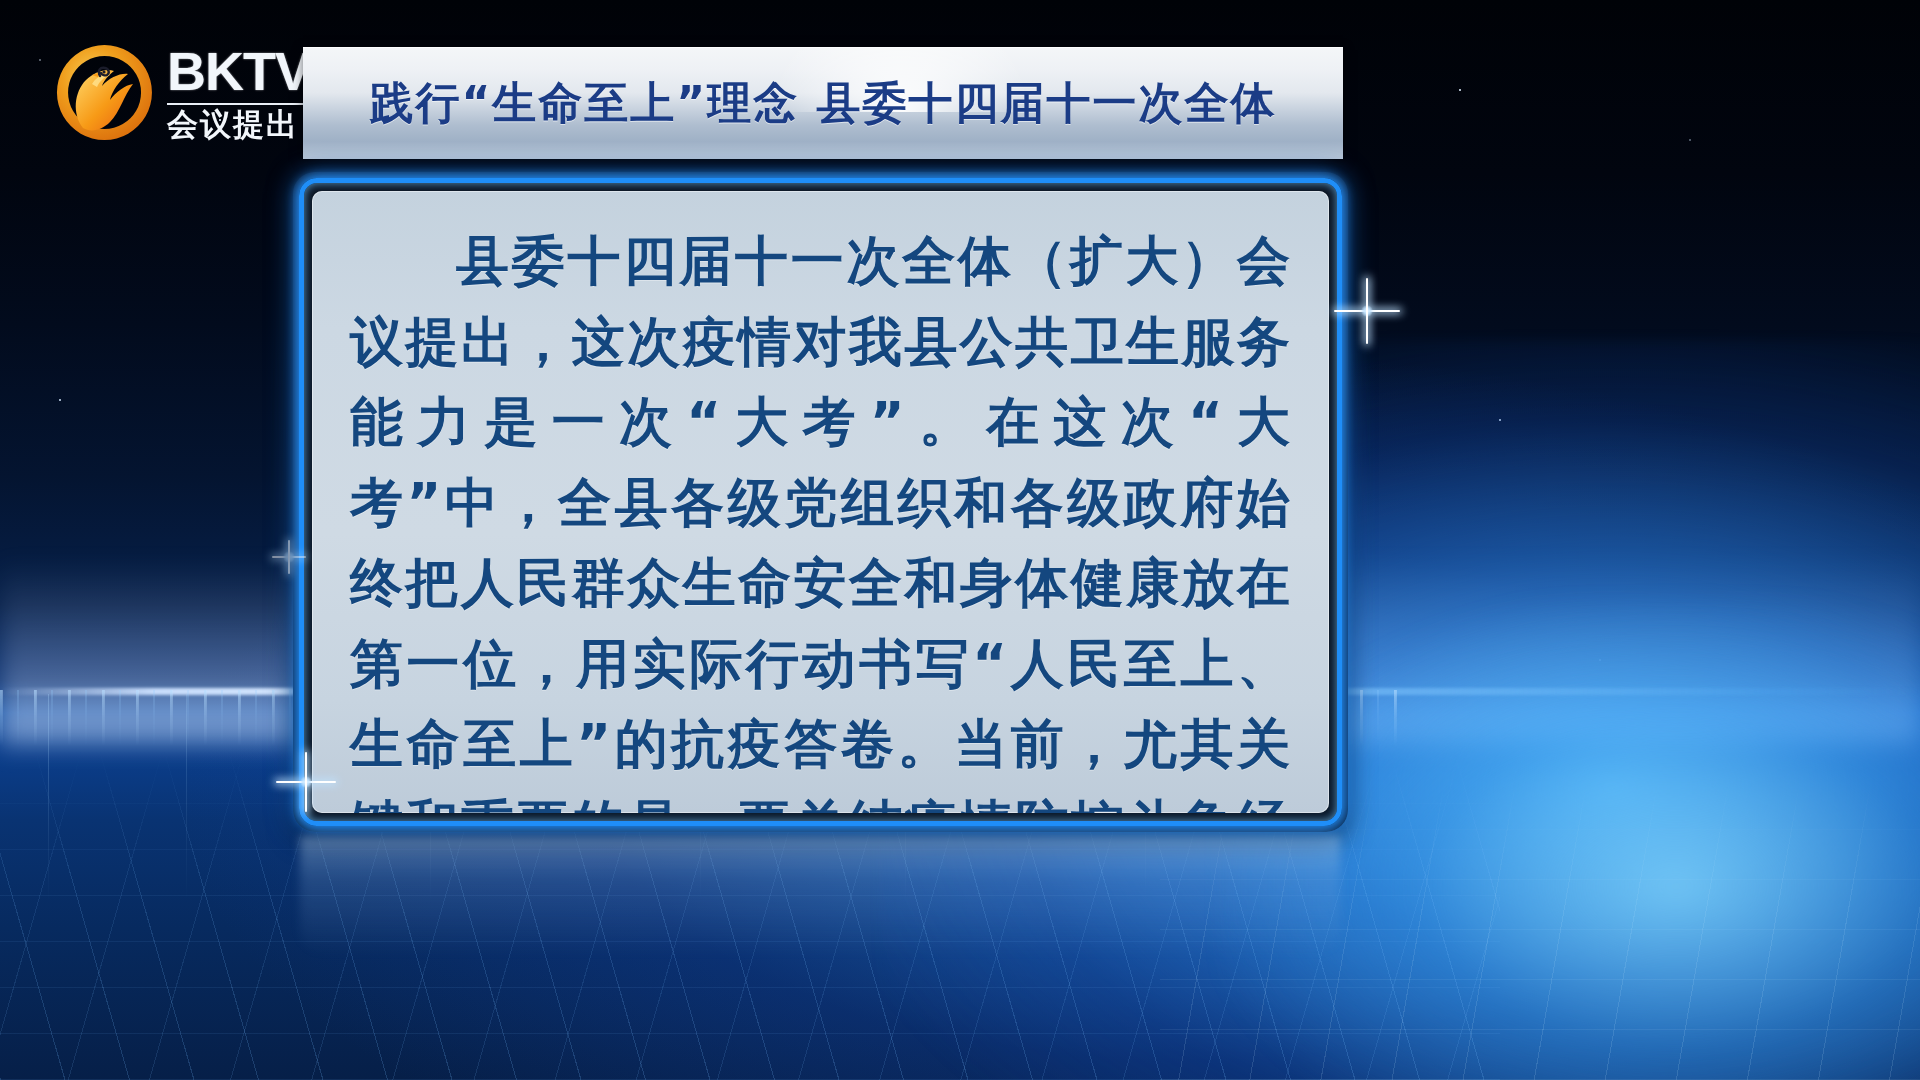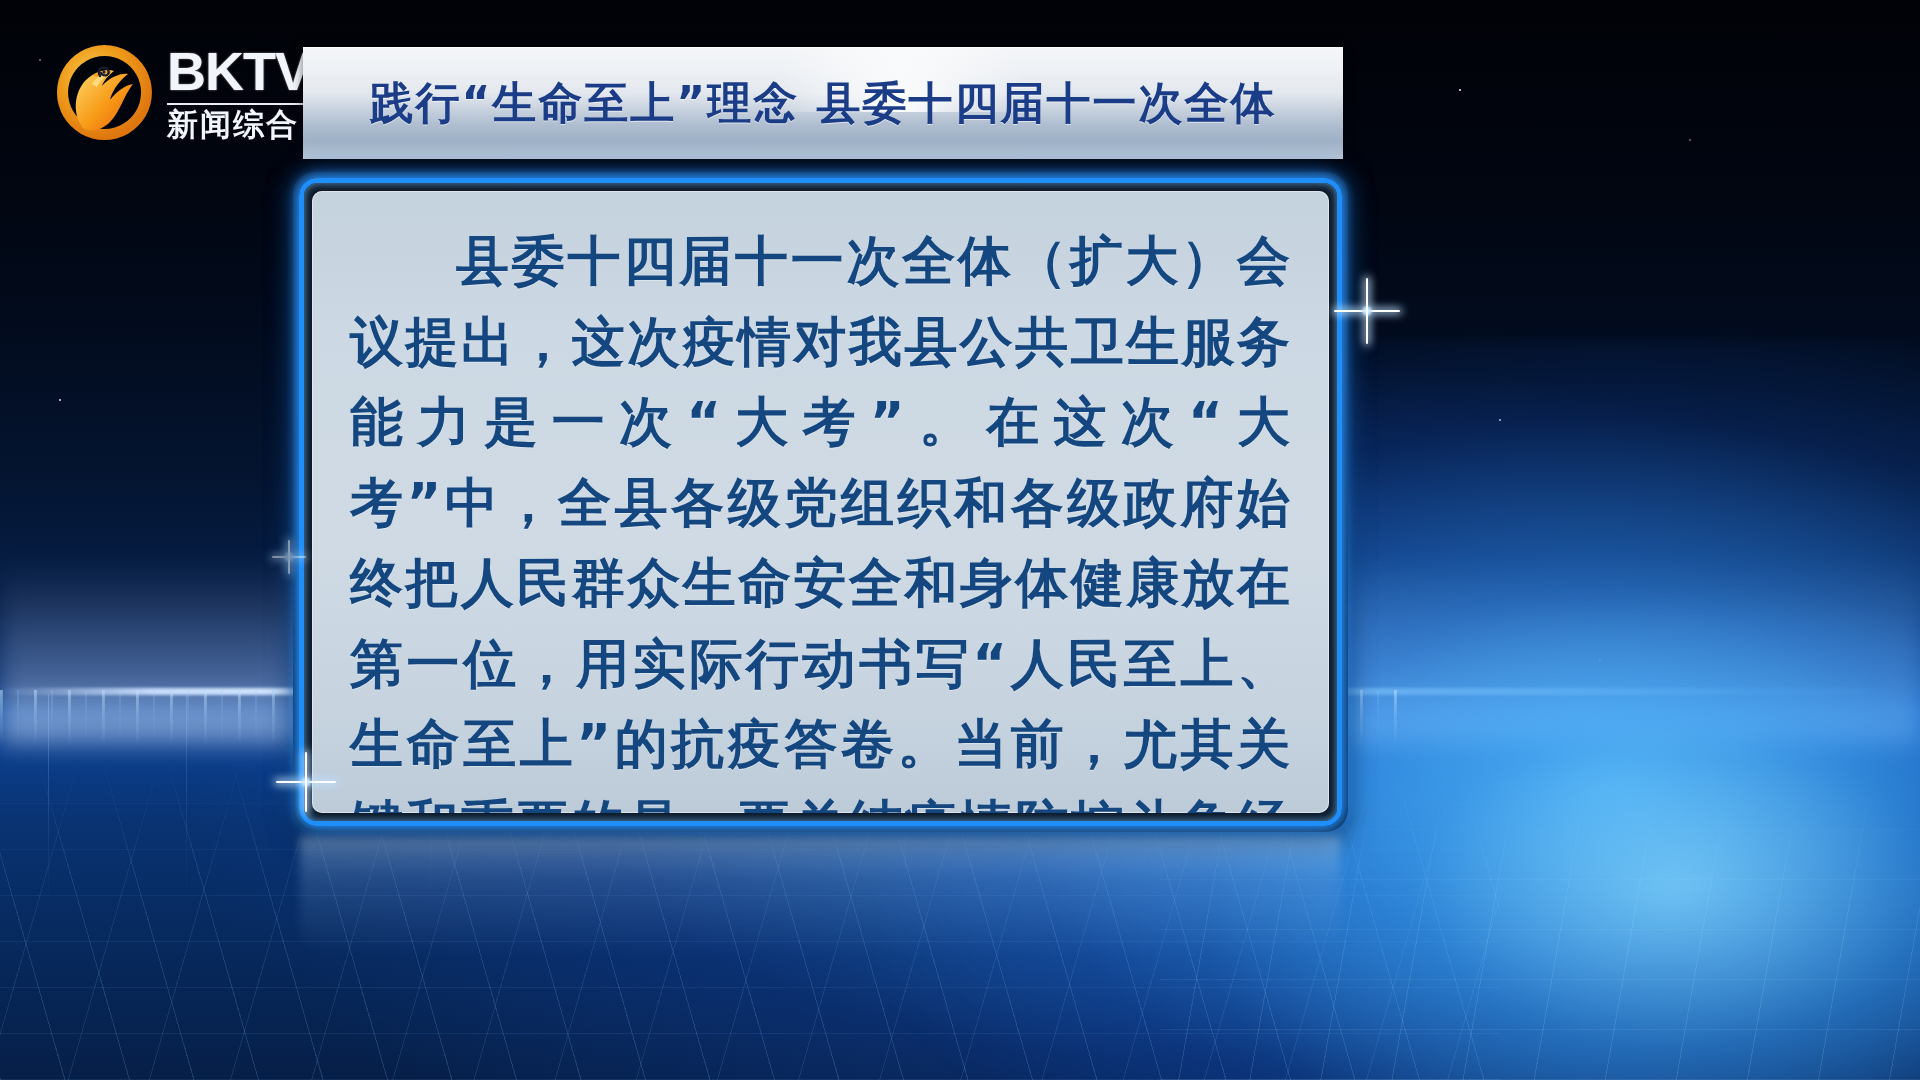--- a/index.html
+++ b/index.html
@@ -269,21 +269,21 @@
         <path d="M31 88 C20 74 22 52 34 40 C43 31 55 28 62 31 C57 35 52 40 50 46 C57 38 68 33 76 34 C67 41 60 51 58 60 C64 52 73 45 81 44 C72 55 68 72 58 82 C50 90 39 93 31 88 Z" fill="url(#gBird)"></path>
         <path d="M40 44 C44 37 52 33 58 35 C52 37 47 42 45 47 Z" fill="#ffe08a" opacity=".85"></path>
         <path d="M48 36 C45 31 48 27 53 28 C57 29 58 33 55 35 C53 36 50 35 49 33" fill="none" stroke="#1a1c2b" stroke-width="2.4" stroke-linecap="round"></path>
         <circle cx="52" cy="32" r="1.6" fill="#1a1c2b"></circle>
         <path d="M46 33 L40 35 L46 37 Z" fill="#f79a16"></path>
       </svg>
     </div>
     <div class="logo-text">
       <div class="logo-bktv">BKTV</div>
       <div class="logo-rule"></div>
-      <div class="logo-sub">新闻综合</div>
+      <div class="logo-sub">会议提出</div>
     </div>
   </div>
 
   <div class="headline">
     <div class="headline-sheen"></div>
     <div class="headline-title">践行“生命至上”理念  县委十四届十一次全体</div>
   </div>
 
   <div class="panel-outer">
     <div class="panel-glow"></div>

